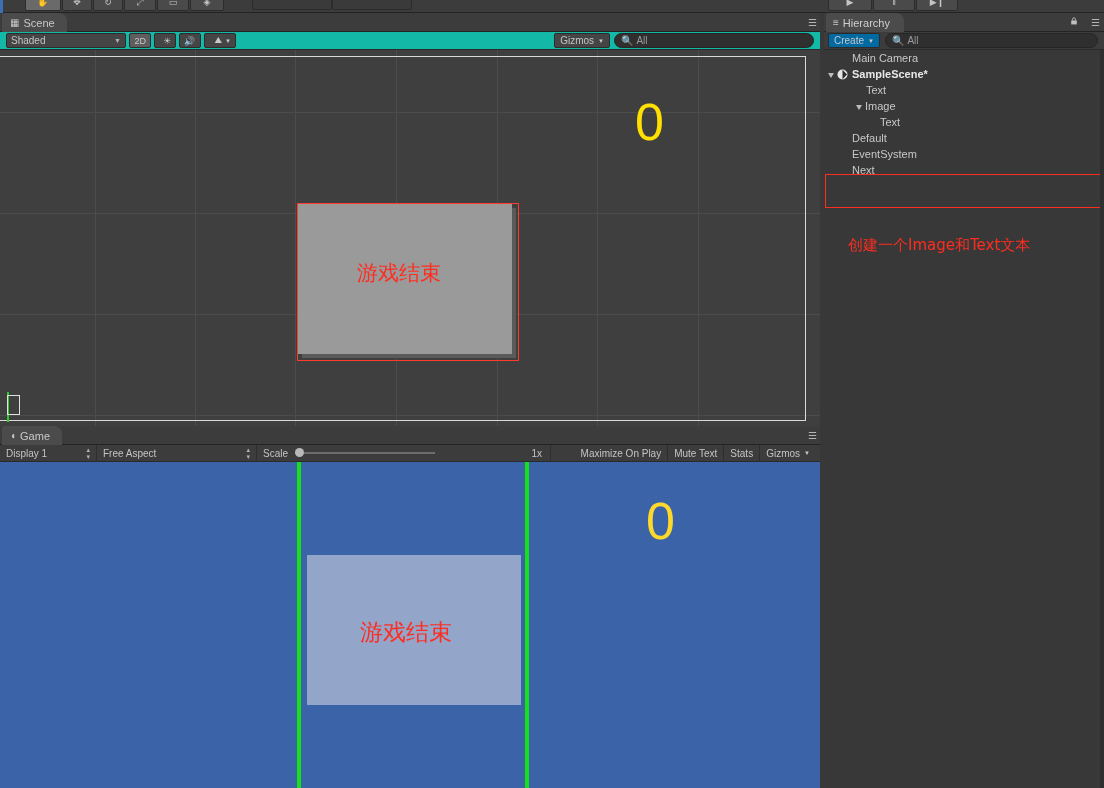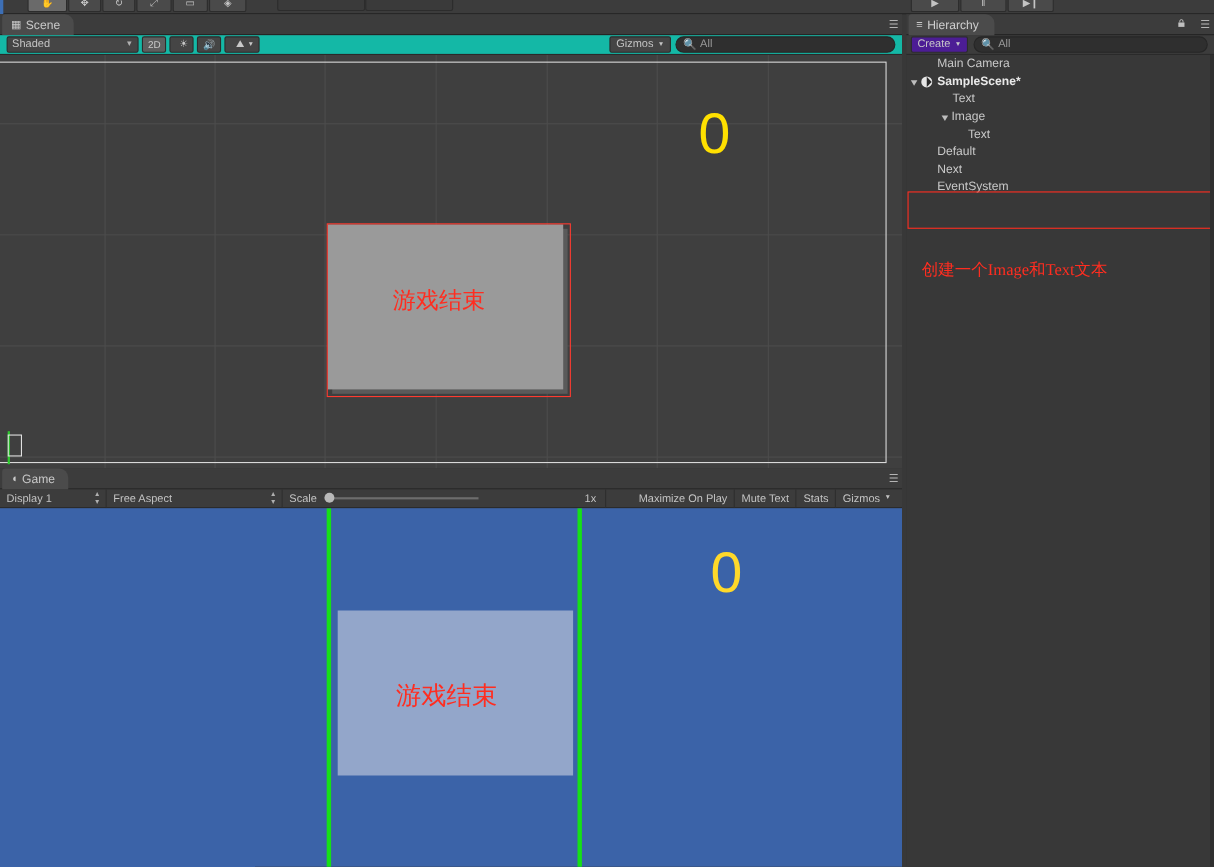--- a/index.html
+++ b/index.html
@@ -149,21 +149,21 @@
     padding: 0 14px 0 7px; display: flex; align-items: center; gap: 4px;
     color: #cfcfcf; font-size: 11px;
   }
   .h-lock { position: absolute; right: 26px; top: 4px; width: 8px; height: 8px; }
   .h-menu { position: absolute; right: 5px; top: 4px; color: #b4b4b4; font-size: 10px; letter-spacing: -1px; }
   .h-toolbar {
     height: 18px; background: #3c3c3c; display: flex; align-items: center;
     border-bottom: 1px solid #2a2a2a;
   }
   .create-btn {
-    margin-left: 4px; height: 15px; background: #4c1d95; border: 1px solid #2c2c2c;
+    margin-left: 4px; height: 15px; background: #0369a1; border: 1px solid #2c2c2c;
     border-radius: 2px; color: #c8c8c8; font-size: 10px; display: flex;
     align-items: center; padding: 0 5px; gap: 4px;
   }
   .h-search {
     margin-left: 5px; margin-right: 6px; flex: 1; height: 15px; background: #2f2f2f;
     border: 1px solid #262626; border-radius: 8px; color: #9a9a9a; font-size: 10px;
     display: flex; align-items: center; padding: 0 6px; gap: 3px;
   }
   .h-body { position: relative; background: #383838; height: 738px; }
   .h-row {
@@ -408,29 +408,29 @@
           <div class="h-row" style="padding-left: 46px;">
             <span class="tri none"></span>
             <span>Text</span>
           </div>
           <div class="h-row" style="padding-left: 18px;">
             <span class="tri none"></span>
             <span>Default</span>
           </div>
           <div class="h-row" style="padding-left: 18px;">
             <span class="tri none"></span>
+            <span>EventSystem</span>
+          </div>
+          <div class="h-row" style="padding-left: 18px;">
+            <span class="tri none"></span>
             <span>Next</span>
           </div>
-          <div class="h-row" style="padding-left: 18px;">
-            <span class="tri none"></span>
-            <span>EventSystem</span>
-          </div>
         </div>
 
       <div class="annot-box" style="left:1px; top:124px; width:278px; height:34px;"></div>
 
-      <div class="annot-text cjk" style="left:14px; top:186px;font-family:Liberation Serif, serif;">创建一个Image和Text文本</div>
+      <div class="annot-text cjk" style="left:24px; top:186px;">创建一个Image和Text文本</div>
 
       <div class="h-scroll"></div>
     </div>
   </div>
 
 </div>
 
 </body></html>

